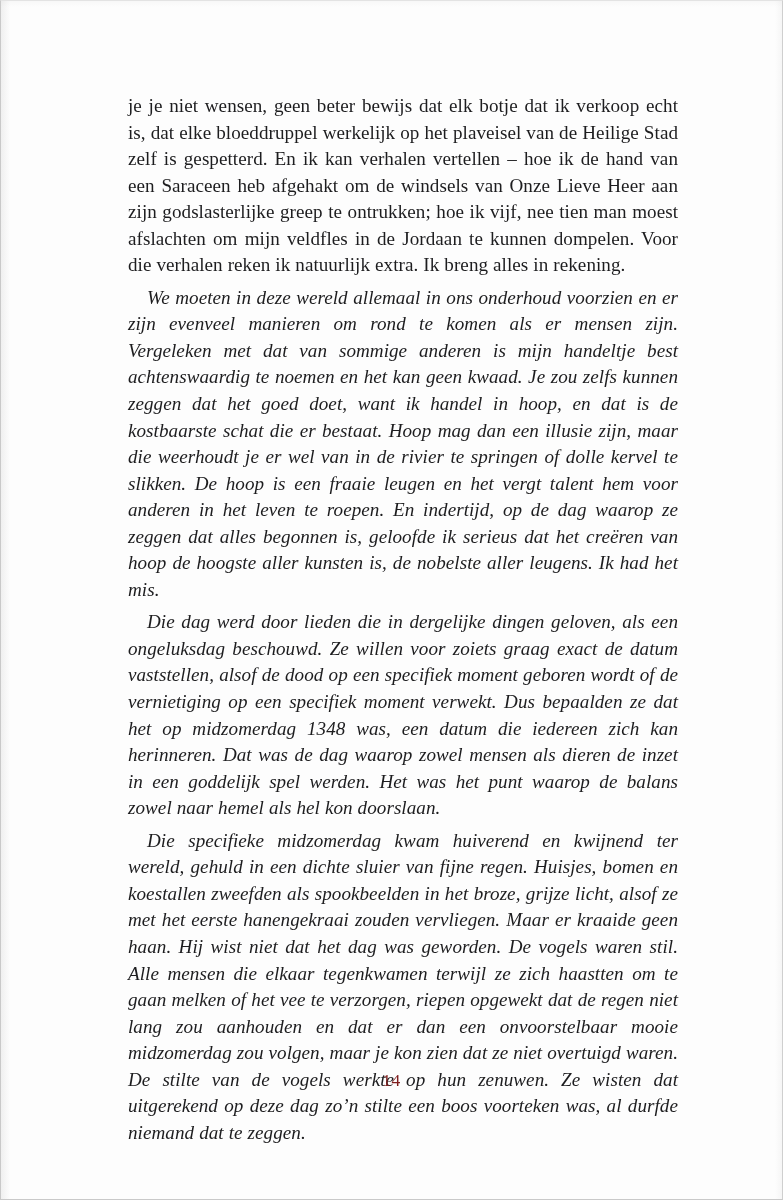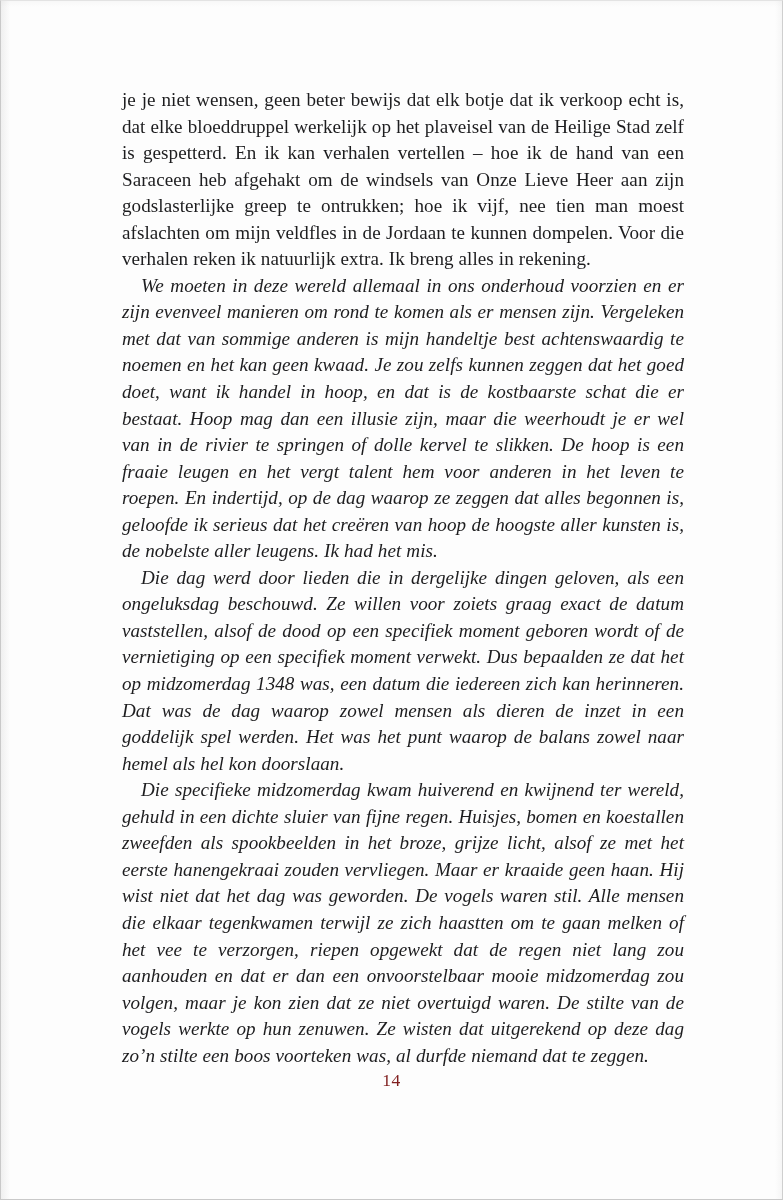--- a/index.html
+++ b/index.html
@@ -39,21 +39,21 @@
   }
 
   .text-block {
     position: absolute;
     left: 121px;
     top: 86px;
     width: 562px;
   }
 
   p.body-par {
-    margin: 0;
+    margin: 6px;
     padding: 0;
     text-align: justify;
     text-justify: inter-word;
     font-size: 19.1px;
     line-height: 26.55px;
     color: #1d1d1f;
     letter-spacing: 0.05px;
     word-spacing: 0.2px;
     -webkit-font-smoothing: antialiased;
   }

